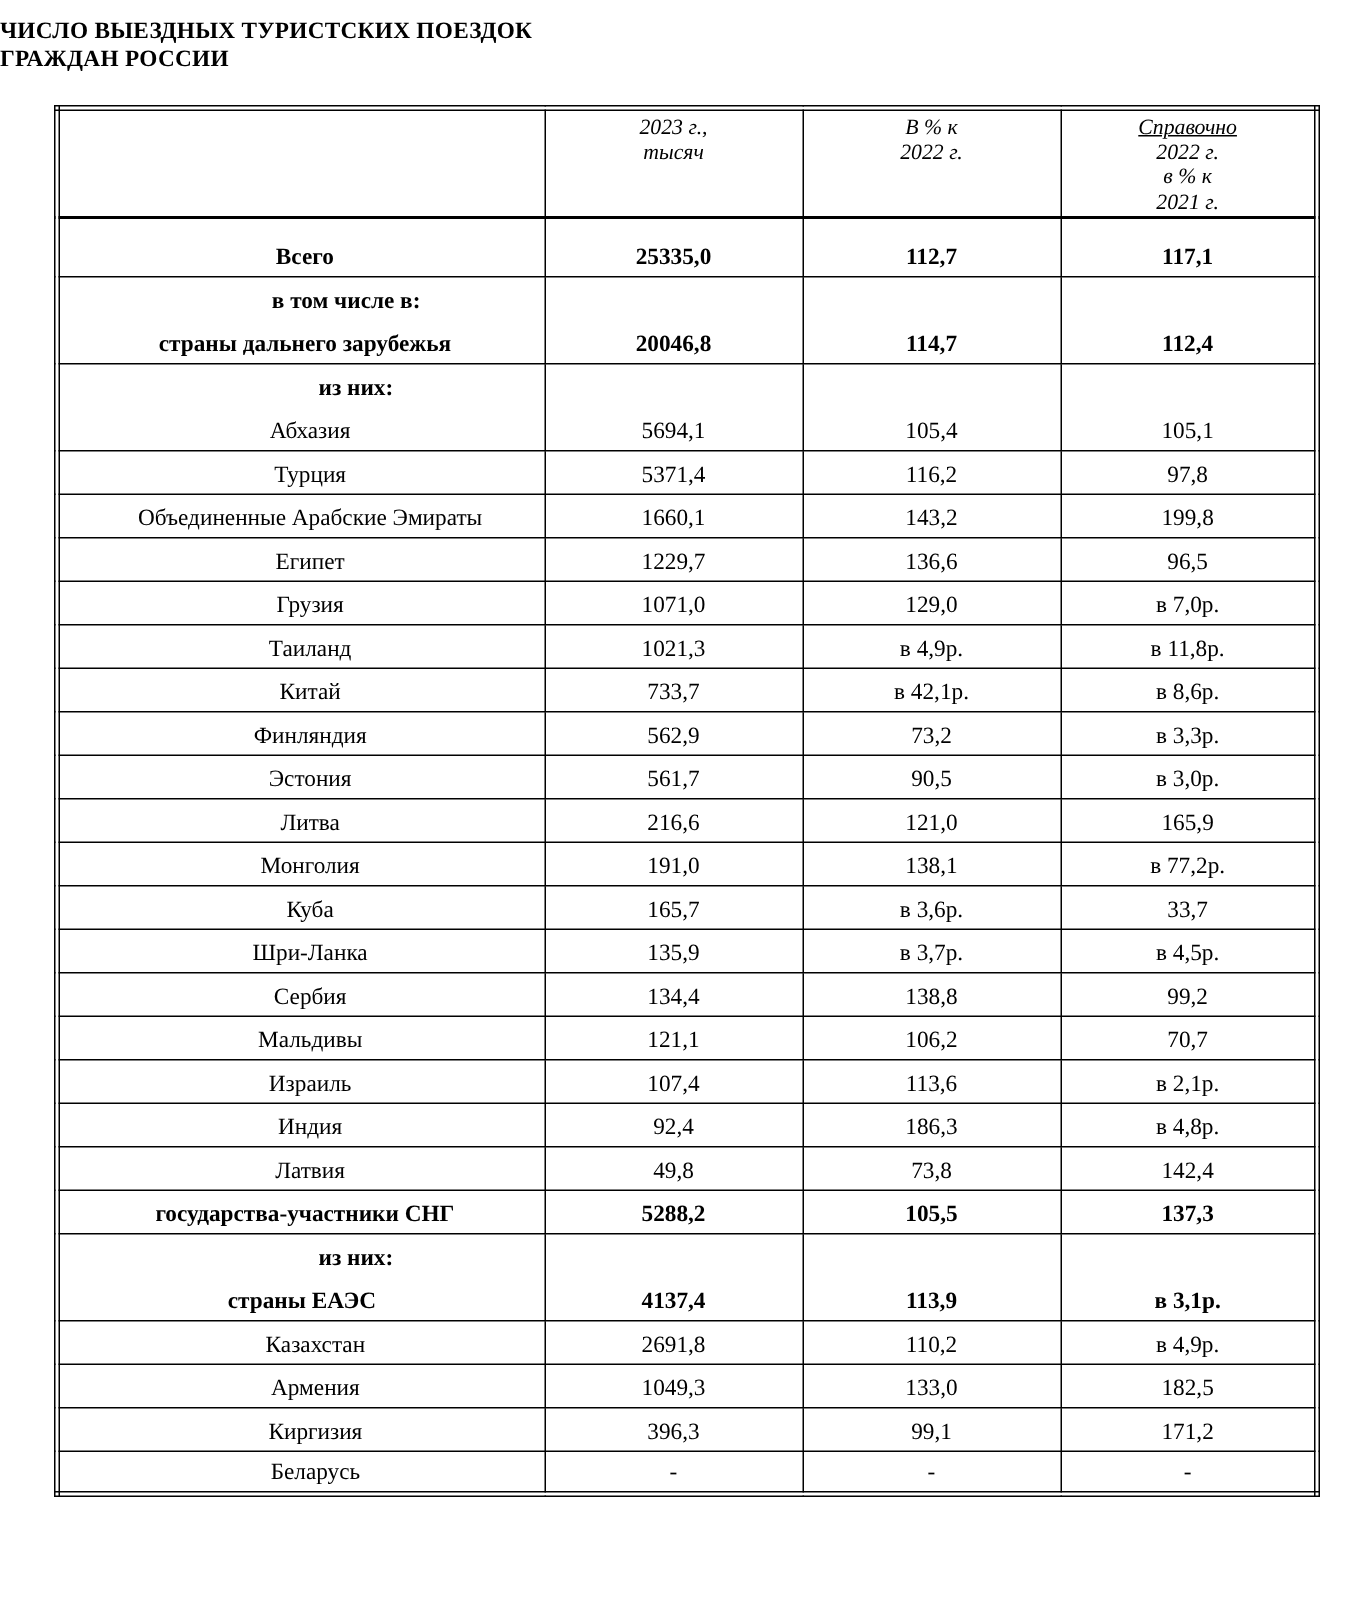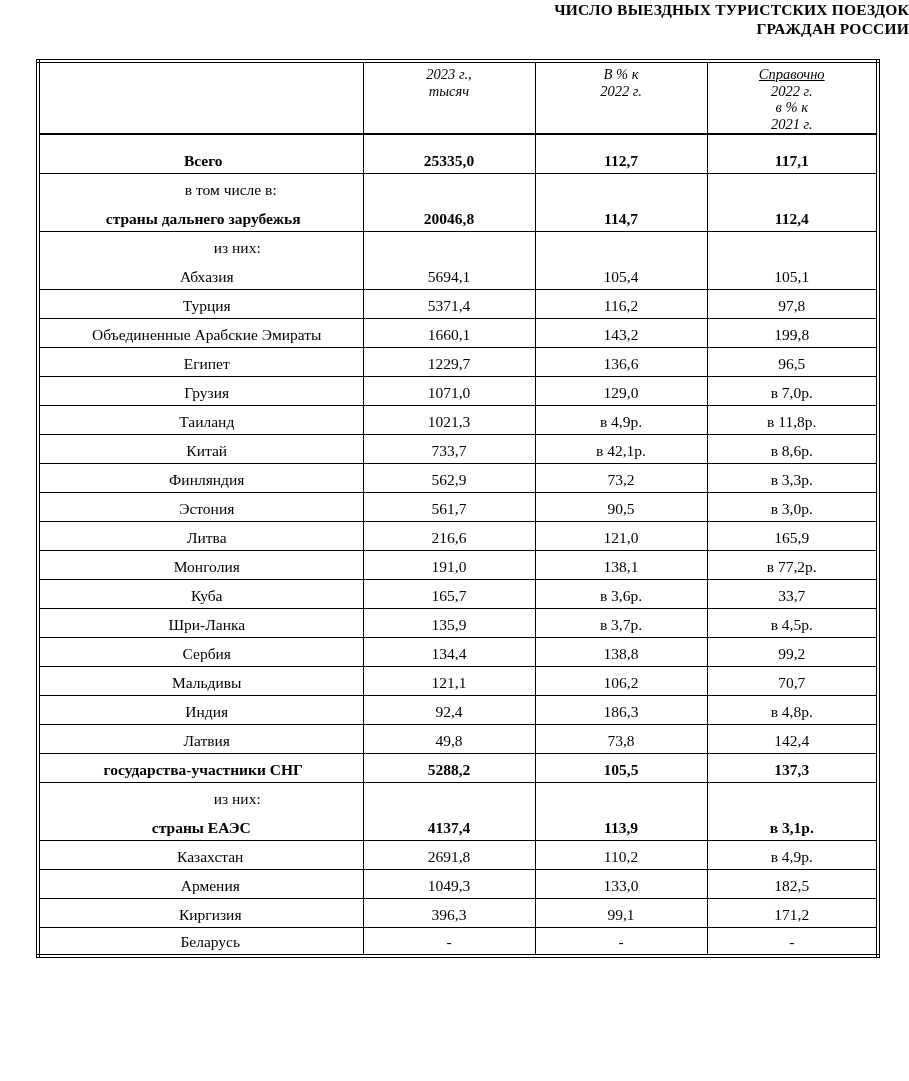--- a/index.html
+++ b/index.html
@@ -10,21 +10,22 @@
   .page {
     position: relative;
     width: 909px;
     height: 1081px;
     background: #ffffff;
     color: #000000;
     font-family: "Liberation Serif", "DejaVu Serif", serif;
     overflow: hidden;
   }
   .doc-title {
-    text-align: right;
+    padding-top: 11px;
+    text-align: left;
     font-weight: bold;
     font-size: 15.5px;
     line-height: 19px;
     letter-spacing: 0.2px;
   }
   table.stat-table {
     border-collapse: collapse;
     table-layout: fixed;
     width: 840px;
     margin: 21px 0 0 36px;
@@ -58,21 +59,21 @@
     font-size: 15.5px;
     line-height: 17px;
     padding-bottom: 4px;
   }
   td.c-label { text-align: center; }
   td.c-val   { text-align: center; }
 
   tr.bold td { font-weight: bold; }
 
   .pre {
-    font-weight: normal;
+    font-weight: bold;
     margin-bottom: 12px;
     margin-left: 48px;
   }
 
   .ind-0 { padding-left: 4px;  }
   .ind-1 { padding-left: 11px; }
   .ind-2 { }
   .ind-3 { padding-left: 24px; }
   .ind-4 { padding-left: 18px; }
 </style>
@@ -262,20 +263,29 @@
 
         <div class="lbl ind-1">Мальдивы</div>
       </td>
       <td class="c-val">121,1</td>
       <td class="c-val">106,2</td>
       <td class="c-val">70,7</td>
     </tr>
         <tr>
       <td class="c-label">
 
+        <div class="lbl ind-1">Израиль</div>
+      </td>
+      <td class="c-val">107,4</td>
+      <td class="c-val">113,6</td>
+      <td class="c-val">в 2,1р.</td>
+    </tr>
+        <tr>
+      <td class="c-label">
+
         <div class="lbl ind-1">Индия</div>
       </td>
       <td class="c-val">92,4</td>
       <td class="c-val">186,3</td>
       <td class="c-val">в 4,8р.</td>
     </tr>
         <tr>
       <td class="c-label">
 
         <div class="lbl ind-1">Латвия</div>

